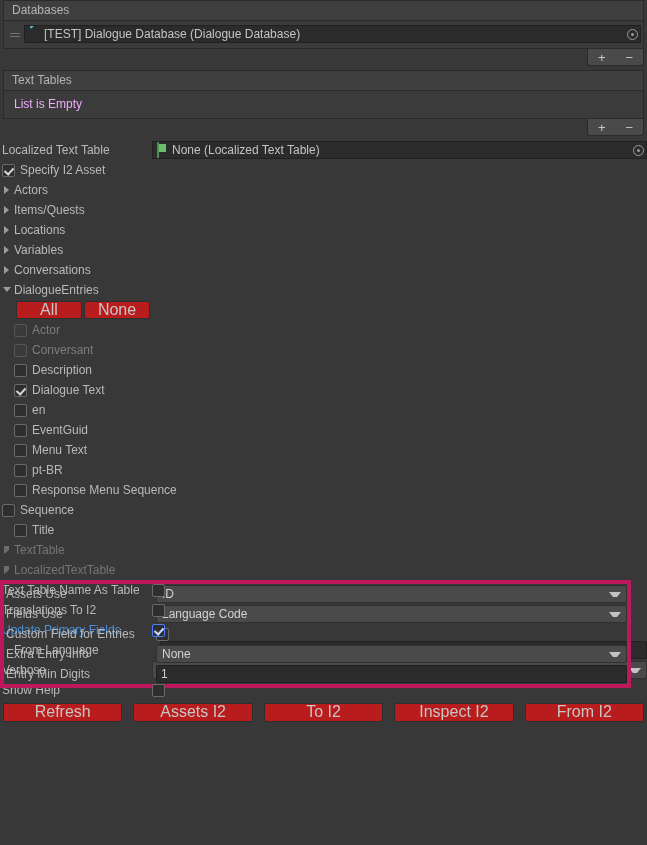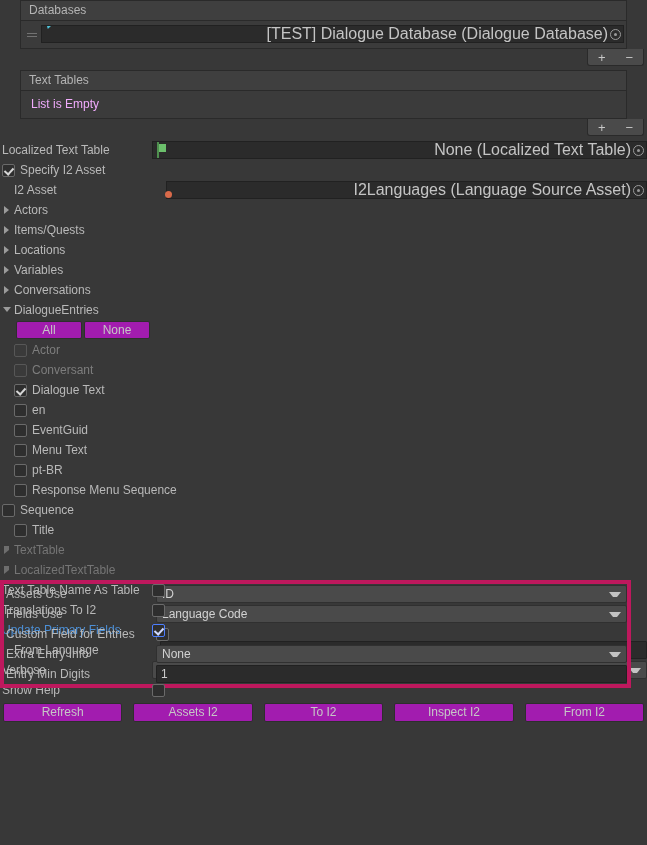--- a/index.html
+++ b/index.html
@@ -10,21 +10,21 @@
     background: #383838;
     font-family: "Liberation Sans", sans-serif;
     font-size: 12px;
     color: #b9b9b9;
     overflow: hidden;
   }
 
   .root { width: 647px; height: 845px; position: relative; background: #383838; }
 
   
-  .rl { margin: 0 20px; }
+  .rl { margin: 0 3px; }
   .rl-header {
     background: #3f3f3f;
     border: 1px solid #2a2a2a;
     border-bottom: none;
     height: 20px;
     line-height: 19px;
     padding-left: 8px;
     color: #b4b4b4;
     font-size: 12px;
   }
@@ -54,21 +54,21 @@
     background: #2b2b2b;
     border: 1px solid #212121;
     display: flex;
     align-items: center;
     padding: 0 0 0 3px;
     position: relative;
     min-width: 0;
   }
   .obj-field .obj-label {
     flex: 1 1 auto; white-space: nowrap; overflow: hidden;
-    color: #c4c4c4; font-size: 16px; line-height: 16px; text-align: right;
+    color: #c4c4c4; font-size: 12px; line-height: 16px;
   }
   .obj-picker {
     flex: 0 0 15px; width: 15px; height: 16px;
     display: flex; align-items: center; justify-content: center;
   }
   .obj-picker .ring {
     width: 11px; height: 11px; border-radius: 50%;
     border: 1px solid #9a9a9a; display: flex;
     align-items: center; justify-content: center;
   }
@@ -165,22 +165,22 @@
     border-right: 4px solid transparent;
     border-top: 5px solid #9b9b9b;
     border-bottom: none;
   }
   .tri.dim::after { border-left-color: #6d6d6d; border-top-color: #6d6d6d; }
   .foldout-label { color: #b9b9b9; font-size: 12px; }
   .foldout-label.dim { color: #757575; }
 
   
   .btn {
-    background: #a21caf; border: 1px solid #2e2e2e; border-radius: 2px;
-    color: #c6c6c6; font-size: 12px; height: 18px; line-height: 16px;
+    background: #b91c1c; border: 1px solid #2e2e2e; border-radius: 2px;
+    color: #c6c6c6; font-size: 16px; height: 18px; line-height: 16px;
     text-align: center; display: flex; align-items: center; justify-content: center;
   }
   .allnone { display: flex; gap: 2px; padding-left: 16px; height: 20px; align-items: center; }
   .allnone .btn { width: 66px; }
 
   
   .popup {
     flex: 1 1 auto; height: 18px; background: #4a4a4a;
     border: 1px solid #303030; border-radius: 2px;
     display: flex; align-items: center; padding: 0 2px 0 5px;
@@ -273,32 +273,20 @@
           </span>
       </span>
     </span>
   </div>
 
   <div class="toggle-inline">
     <span class="cb checked"></span>
     <span class="cb-label">Specify I2 Asset</span>
   </div>
 
-  <div class="prow">
-    <span class="plabel indent">I2 Asset</span>
-    <span class="pfield" style="padding-left:14px">
-      <span class="obj-field">
-        <span class="ic"><span class="ic-globe"></span></span>
-        <span class="obj-label">I2Languages (Language Source Asset)</span>
-        <span class="obj-picker">
-            <span class="ring"></span>
-          </span>
-      </span>
-    </span>
-  </div>
 
   <div class="foldout">
     <span class="tri"></span>
     <span class="foldout-label">Actors</span>
   </div>
   <div class="foldout">
     <span class="tri"></span>
     <span class="foldout-label">Items/Quests</span>
   </div>
   <div class="foldout">
@@ -324,20 +312,24 @@
   </div>
 
   <div>
     <div class="toggle-inline" style="padding-left:14px">
       <span class="cb disabled"></span>
       <span class="cb-label dim">Actor</span>
     </div>
     <div class="toggle-inline" style="padding-left:14px">
       <span class="cb disabled"></span>
       <span class="cb-label dim">Conversant</span>
+    </div>
+    <div class="toggle-inline" style="padding-left:14px">
+      <span class="cb"></span>
+      <span class="cb-label">Description</span>
     </div>
     <div class="toggle-inline" style="padding-left:14px">
       <span class="cb checked"></span>
       <span class="cb-label">Dialogue Text</span>
     </div>
     <div class="toggle-inline" style="padding-left:14px">
       <span class="cb"></span>
       <span class="cb-label">en</span>
     </div>
     <div class="toggle-inline" style="padding-left:14px">

